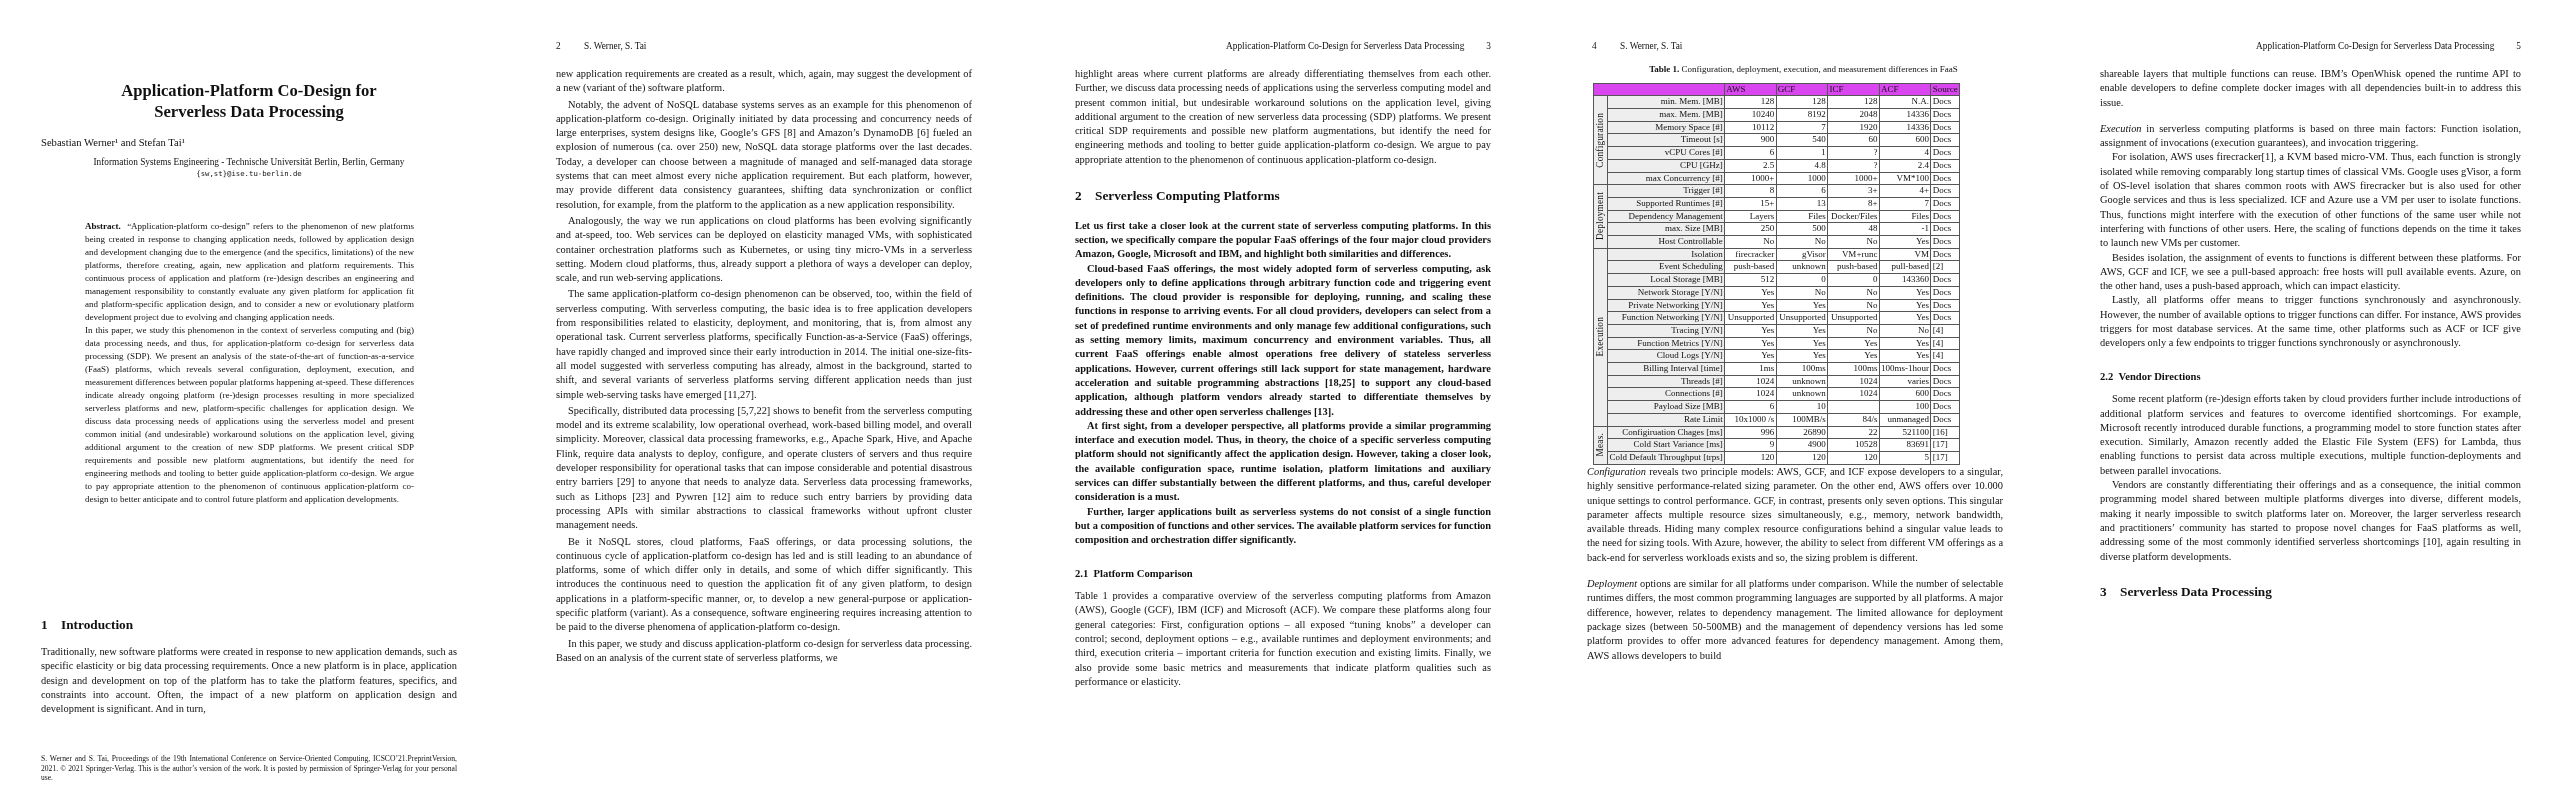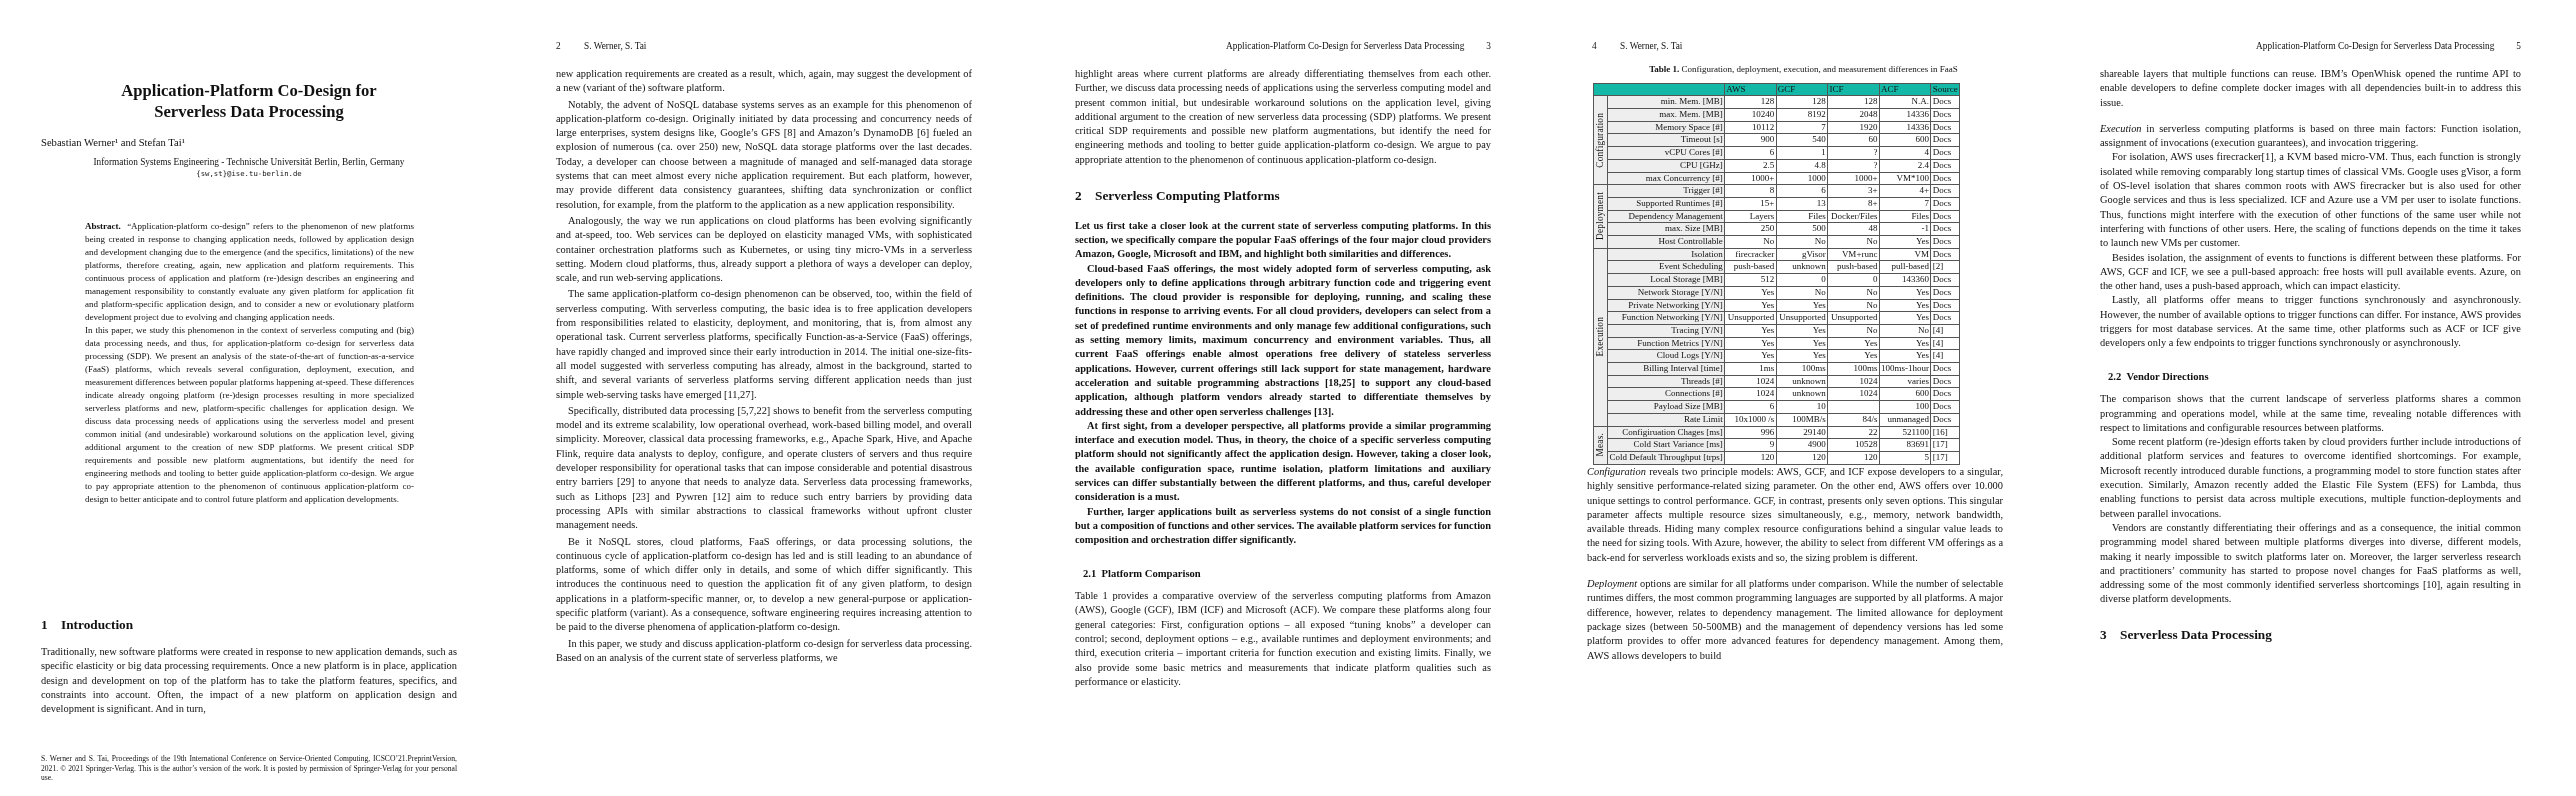--- a/index.html
+++ b/index.html
@@ -25,30 +25,30 @@
   .body-text { font-size: 10.4px; line-height: 14.3px; text-align: justify; hyphens: auto; }
   .body-text p { margin: 0; text-indent: 12px; }
   .body-text p.noindent { text-indent: 0; }
   h1.title { font-size: 16.6px; font-weight: bold; text-align: center; margin: 0; line-height: 21px; }
   .authors { text-align: left; font-size: 10.6px; }
   .affil { text-align: center; font-size: 9.3px; line-height: 11.3px; }
   .email { font-family: "DejaVu Sans Mono", "Liberation Mono", monospace; font-size: 7.3px; }
   .abstract { font-size: 9px; line-height: 13px; text-align: justify; }
   .abstract p { margin: 0; }
   h2.sec { font-size: 13.3px; font-weight: bold; margin: 0; }
-  h3.subsec { font-size: 10.6px; font-weight: bold; margin: 8px; }
+  h3.subsec { font-size: 10.6px; font-weight: bold; margin: 0; }
   .secnum { display: inline-block; width: 20px; }
   .subnum { display: inline-block; width: 18.6px; }
   .footnote { font-size: 7.6px; line-height: 9.6px; text-align: justify; }
   em.runin { font-style: italic; }
   
   .caption { font-size: 9px; text-align: center; }
   table.t1 { border-collapse: collapse; font-size: 9px; line-height: 11.7px; }
   table.t1 td, table.t1 th { border: 0.7px solid #555; padding: 0 1.3px; white-space: nowrap; font-weight: normal; }
-  table.t1 thead th { background: #14b8a6; text-align: left; }
+  table.t1 thead th { background: #d946ef; text-align: left; }
   table.t1 td.lbl { background: #eeeeee; text-align: right; }
   table.t1 td.num { text-align: right; }
   table.t1 td.src { text-align: left; }
   table.t1 td.grp { background: #eeeeee; width: 13.3px; padding: 0; vertical-align: middle; }
   .vert { writing-mode: vertical-rl; transform: rotate(180deg); font-size: 9.3px; letter-spacing: 0.2px; margin: 0 auto; display: block; }
 </style>
 </head>
 <body>
 
 <div class="page" id="p1">
@@ -355,21 +355,21 @@
             <td class="num">84/s</td>
             <td class="num">unmanaged</td>
             <td class="src">Docs</td>
           </tr>
           <tr>
             <td class="grp" rowspan="3">
               <span class="vert">Meas.</span>
             </td>
             <td class="lbl">Configiruation Chages [ms]</td>
             <td class="num">996</td>
-            <td class="num">29140</td>
+            <td class="num">26890</td>
             <td class="num">22</td>
             <td class="num">521100</td>
             <td class="src">[16]</td>
           </tr>
           <tr>
             <td class="lbl">Cold Start Variance [ms]</td>
             <td class="num">9</td>
             <td class="num">4900</td>
             <td class="num">10528</td>
             <td class="num">83691</td>
@@ -401,20 +401,19 @@
   <div class="inner" style="top:67px;">
     <div class="body-text">
       <p class="noindent">shareable layers that multiple functions can reuse. IBM’s OpenWhisk opened the runtime API to enable developers to define complete docker images with all dependencies built-in to address this issue.</p>
       <p class="noindent" style="margin-top:12px;"><em class="runin">Execution</em><span> in serverless computing platforms is based on three main factors: Function isolation, assignment of invocations (execution guarantees), and invocation triggering.</span></p>
       <p>For isolation, AWS uses firecracker[1], a KVM based micro-VM. Thus, each function is strongly isolated while removing comparably long startup times of classical VMs. Google uses gVisor, a form of OS-level isolation that shares common roots with AWS firecracker but is also used for other Google services and thus is less specialized. ICF and Azure use a VM per user to isolate functions. Thus, functions might interfere with the execution of other functions of the same user while not interfering with functions of other users. Here, the scaling of functions depends on the time it takes to launch new VMs per customer.</p>
       <p>Besides isolation, the assignment of events to functions is different between these platforms. For AWS, GCF and ICF, we see a pull-based approach: free hosts will pull available events. Azure, on the other hand, uses a push-based approach, which can impact elasticity.</p>
       <p>Lastly, all platforms offer means to trigger functions synchronously and asynchronously. However, the number of available options to trigger functions can differ. For instance, AWS provides triggers for most database services. At the same time, other platforms such as ACF or ICF give developers only a few endpoints to trigger functions synchronously or asynchronously.</p>
     </div>
     <h3 class="subsec" style="margin-top:20px;"><span class="subnum">2.2</span><span>Vendor Directions</span></h3>
     <div class="body-text" style="margin-top:10.6px;">
-      <p class="noindent">The comparison shows that the current landscape of serverless platforms shares a common programming and operations model, while at the same time, revealing notable differences with respect to limitations and configurable resources between platforms.</p>
       <p>Some recent platform (re-)design efforts taken by cloud providers further include introductions of additional platform services and features to overcome identified shortcomings. For example, Microsoft recently introduced durable functions, a programming model to store function states after execution. Similarly, Amazon recently added the Elastic File System (EFS) for Lambda, thus enabling functions to persist data across multiple executions, multiple function-deployments and between parallel invocations.</p>
       <p>Vendors are constantly differentiating their offerings and as a consequence, the initial common programming model shared between multiple platforms diverges into diverse, different models, making it nearly impossible to switch platforms later on. Moreover, the larger serverless research and practitioners’ community has started to propose novel changes for FaaS platforms as well, addressing some of the most commonly identified serverless shortcomings [10], again resulting in diverse platform developments.</p>
     </div>
     <h2 class="sec" style="margin-top:20px;"><span class="secnum">3</span><span>Serverless Data Processing</span></h2>
   </div>
 </div>
 
 
 </body></html>

